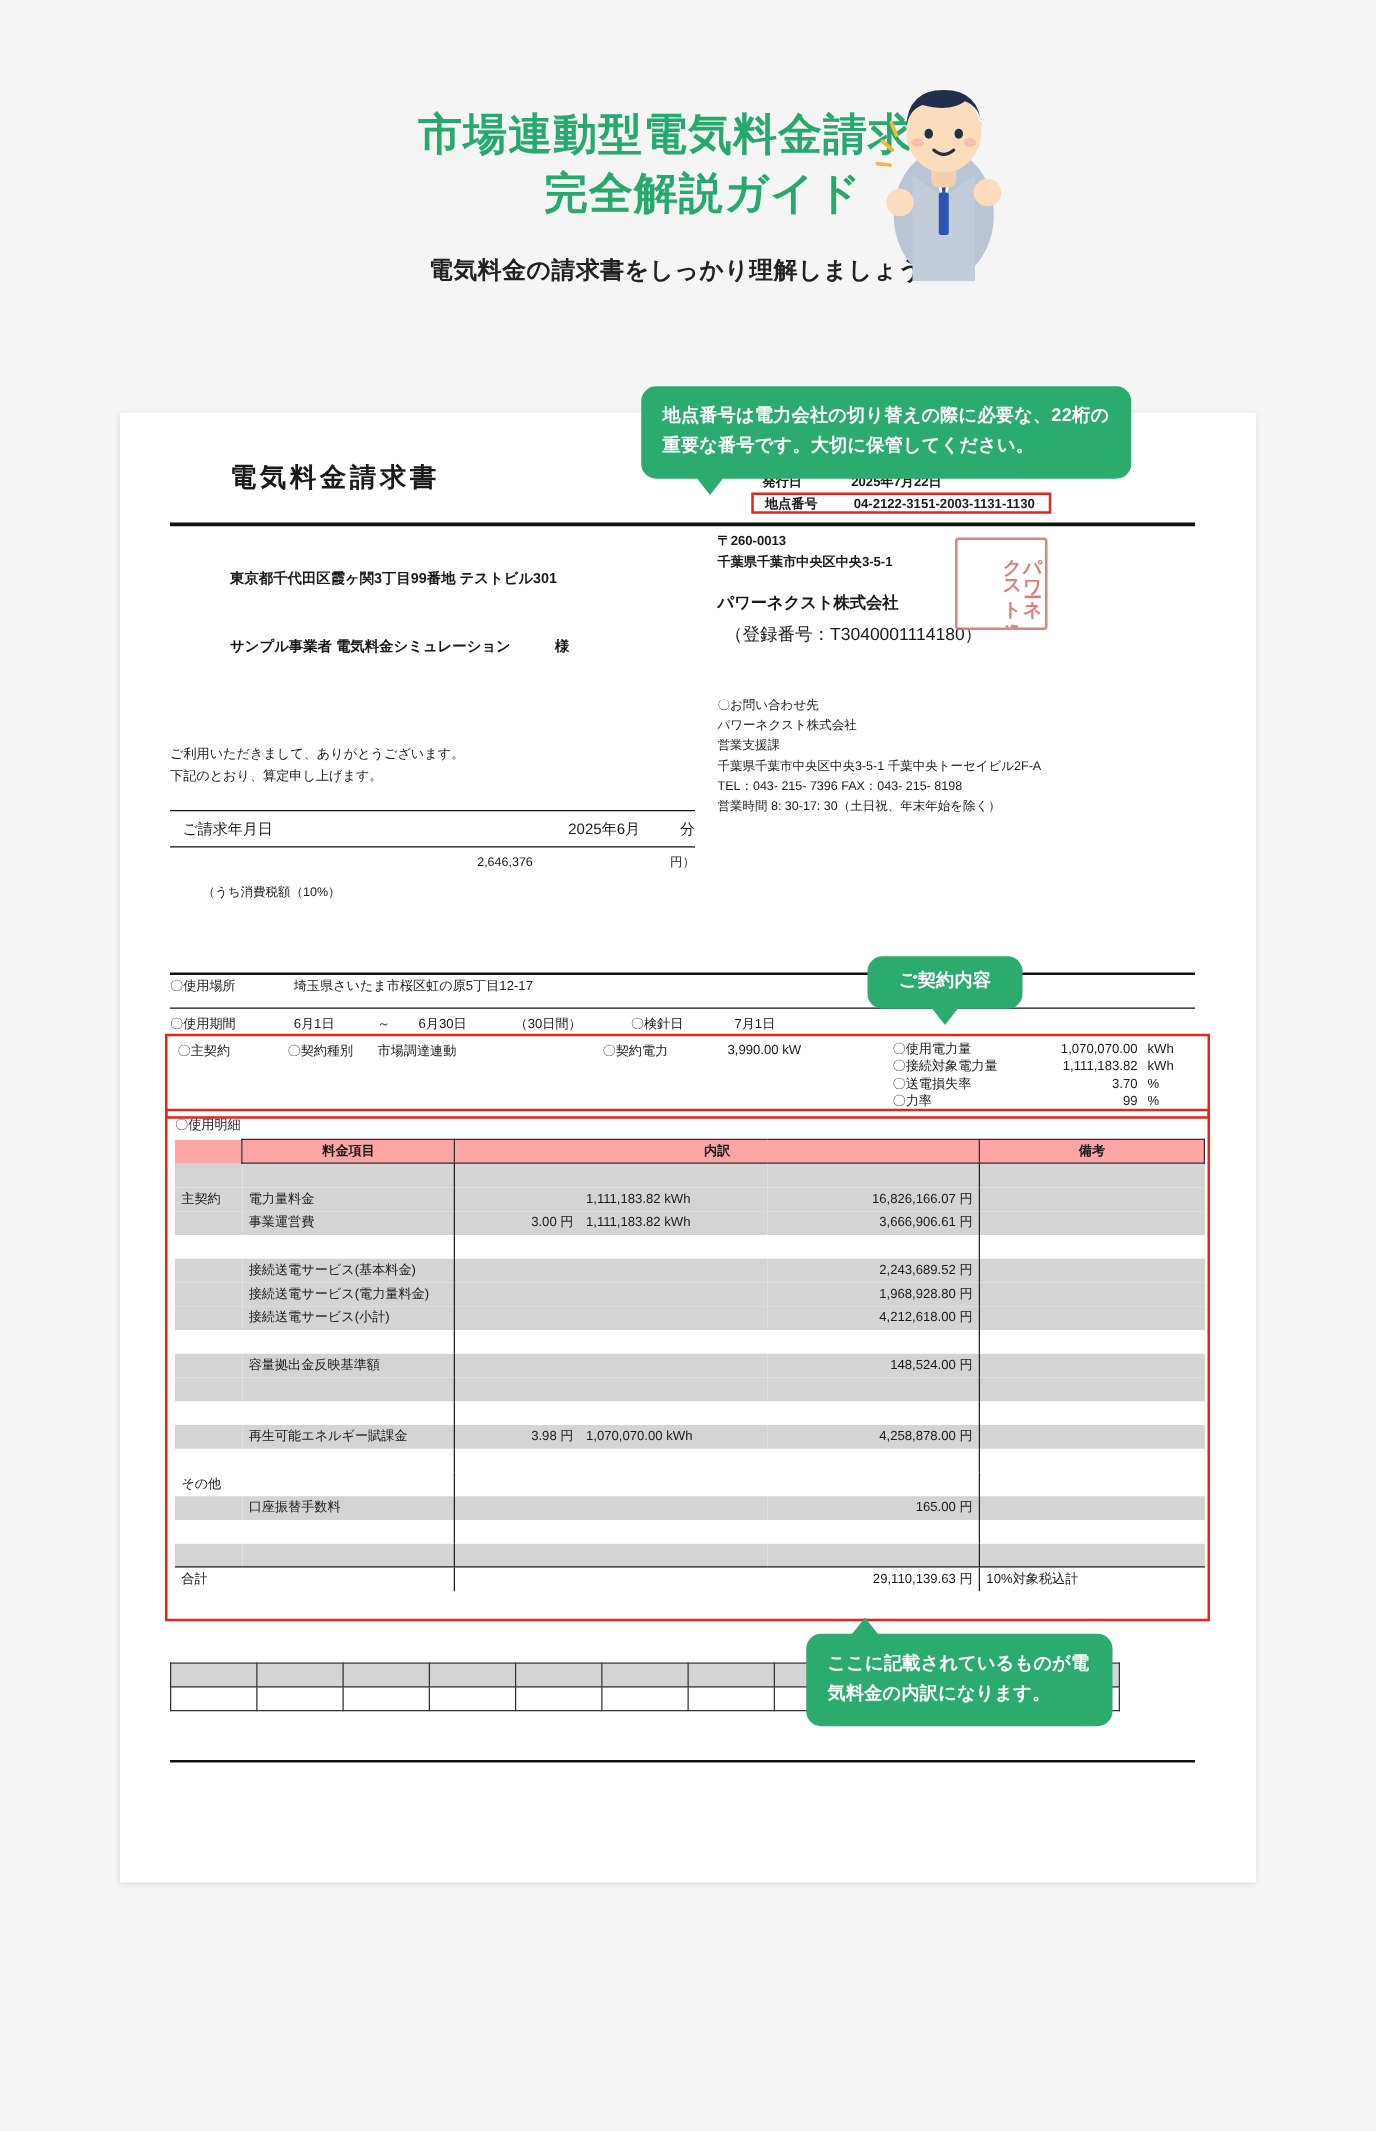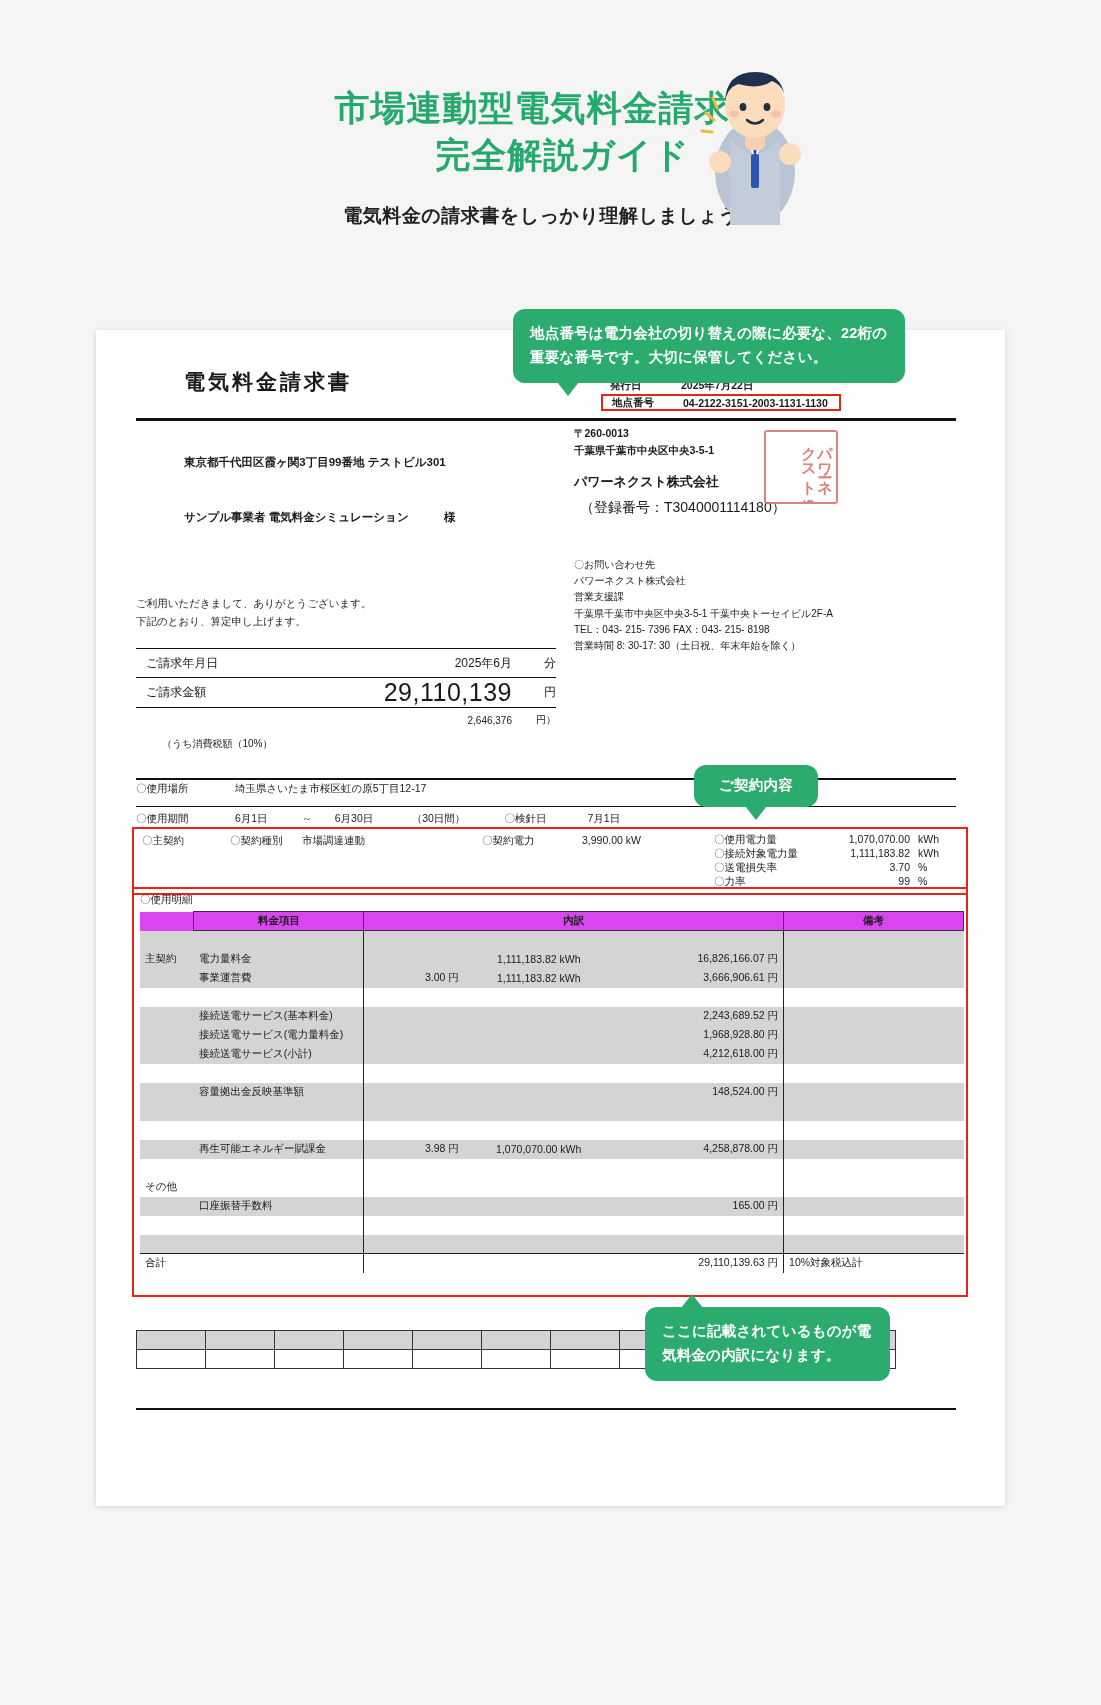--- a/index.html
+++ b/index.html
@@ -121,21 +121,21 @@
   
   .summary { position: absolute; left: 40px; top: 318px; width: 420px; }
   .sum-row { position: relative; height: 30px; display: flex; align-items: center; border-bottom: 1.6px solid #111; }
   .sum-row.first { border-top: 1.6px solid #111; }
   .sum-lbl { width: 160px; padding-left: 10px; font-size: 12px; }
   .sum-val { flex: 1; text-align: right; padding-right: 10px; font-size: 12px; }
   .sum-unit { width: 34px; text-align: right; font-size: 12px; }
   .sum-row.amount .sum-val { font-size: 25px; letter-spacing: .5px; }
   .sum-tax { display: flex; align-items: center; height: 24px; font-size: 10px; }
   .sum-tax .t1 { width: 160px; padding-left: 26px; margin-top: 48px; }
-  .sum-tax .t2 { flex: 1; text-align: right; padding-right: 10px; }
+  .sum-tax .t2 { flex: 1; text-align: center; padding-right: 10px; }
   .sum-tax .t3 { width: 34px; text-align: right; }
 
   
   .place { position: absolute; left: 40px; top: 452px; font-size: 10.5px; }
   .place .pl-lbl { display: inline-block; width: 96px; }
   .period { position: absolute; left: 40px; top: 482px; font-size: 10.5px; width: 700px; }
   .period span { display: inline-block; }
 
   
   .contract-box {
@@ -162,28 +162,28 @@
     position: absolute; left: 6px; top: 22px;
     width: 824px;
     border-collapse: collapse;
     font-size: 10.5px;
   }
   table.detail th, table.detail td {
     border: 1px solid #333;
     height: 19px;
     padding: 0 5px;
   }
-  table.detail th { font-weight: bold; text-align: center; background: #d946ef; }
+  table.detail th { font-weight: bold; text-align: center; background: #fca5a5; }
   table.detail td { border-left: none; border-right: none; border-top: none; border-bottom: none; }
   .dt-head th { border: 1px solid #222; }
   .dt-row td { border-bottom: none; }
   .col-a { width: 54px; }
   .col-b { width: 170px; }
   .col-c { width: 100px; text-align: right; }
-  .col-d { width: 150px; text-align: center; }
+  .col-d { width: 150px; text-align: left; }
   .col-e { width: 170px; text-align: right; }
   .col-f { width: 180px; }
   .shaded { background: #d4d4d4; }
   .sep-l { border-left: 1.4px solid #222 !important; }
   .sep-r { border-right: 1.4px solid #222 !important; }
   .total-row td { border-top: 1.4px solid #222 !important; font-weight: normal; }
 
   
   .botgrid { position: absolute; left: 40px; top: 1000px; width: 760px; }
   .botgrid table { border-collapse: collapse; width: 100%; }
@@ -286,25 +286,20 @@
       <div class="greeting">
         <div>ご利用いただきまして、ありがとうございます。</div>
         <div>下記のとおり、算定申し上げます。</div>
       </div>
 
       <div class="summary">
         <div class="sum-row first">
           <span class="sum-lbl">ご請求年月日</span>
           <span class="sum-val">2025年6月</span>
           <span class="sum-unit">分</span>
-        </div>
-        <div class="sum-row amount">
-          <span class="sum-lbl">ご請求金額</span>
-          <span class="sum-val">29,110,139</span>
-          <span class="sum-unit">円</span>
         </div>
         <div class="sum-tax">
           <span class="t1">（うち消費税額（10%）</span>
           <span class="t2">2,646,376</span>
           <span class="t3">円）</span>
         </div>
       </div>
 
       <div class="rule" style="left:40px; top:448px; width:820px; height:1.6px;"></div>
       <div class="place">

